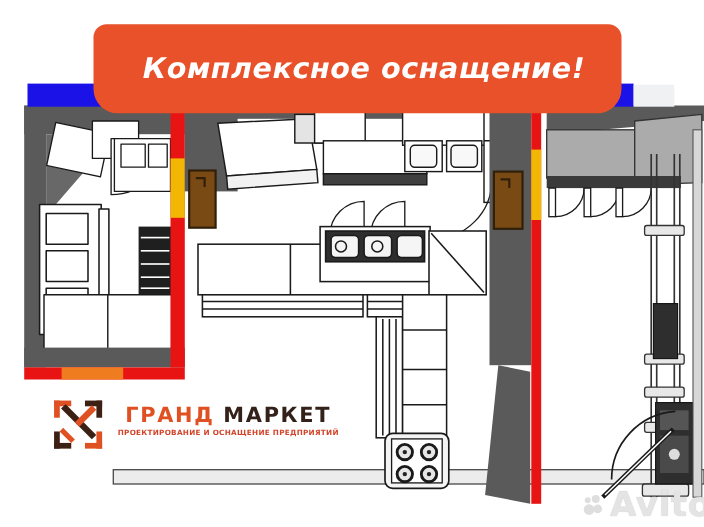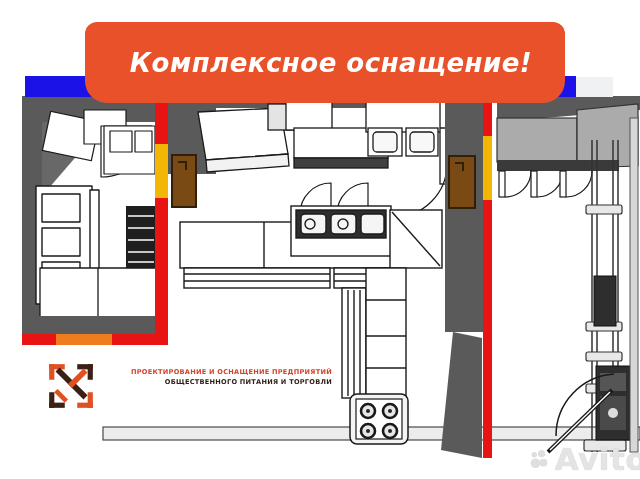--- a/index.html
+++ b/index.html
@@ -14,21 +14,21 @@
   .banner-text{color:#ffffff;font-size:26px;font-weight:bold;font-style:italic;letter-spacing:.5px;}
   
   .plan{position:absolute;left:0;top:0;width:640px;height:479px;z-index:1;}
   
   .logo{position:absolute;left:45px;top:360px;display:flex;align-items:flex-start;gap:10px;z-index:4;}
   .logo-icon{width:52px;height:52px;flex:0 0 auto;}
   .logo-textcol{display:flex;flex-direction:column;align-items:center;padding-top:8px;}
   .logo-title{font-size:19px;font-weight:bold;letter-spacing:1.5px;line-height:1.1;white-space:nowrap;}
   .logo-title .accent{color:#df5122;}
   .logo-title .rest{color:#33211a;}
-  .logo-sub{font-size:6.6px;font-weight:bold;letter-spacing:.25px;line-height:1.5;text-align:right;white-space:nowrap;margin-left:24px;}
+  .logo-sub{font-size:6.6px;font-weight:bold;letter-spacing:.25px;line-height:1.5;text-align:center;white-space:nowrap;}
   .logo-sub .l1{color:#d2452a;display:block;}
   .logo-sub .l2{color:#33211a;display:block;}
   
   .watermark{position:absolute;left:527px;top:438px;width:120px;height:41px;display:flex;align-items:center;gap:7px;z-index:4;}
   .wm-text{font-size:31px;font-weight:bold;color:#e4e4e4;text-shadow:0 0 1px #c2c2c2;letter-spacing:.5px;}
 </style>
 </head>
 <body>
 
 <div class="stage">
@@ -240,23 +240,26 @@
         <rect x="4" y="41" width="15" height="5"></rect>
           <rect x="4" y="31" width="5" height="15"></rect>
       </g>
       <g stroke-linecap="square" fill="none">
         <line x1="14" y1="11" x2="37" y2="34" stroke="#3c2014" stroke-width="5.5"></line>
         <line x1="37" y1="12" x2="26" y2="23" stroke="#df5122" stroke-width="5.5"></line>
         <line x1="12" y1="31" x2="19" y2="38" stroke="#df5122" stroke-width="4.5"></line>
       </g>
     </svg>
     <div class="logo-textcol">
+      <div class="logo-title">
+        <span class="accent">ГРАНД</span>
+        <span class="rest">МАРКЕТ</span>
+      </div>
       <div class="logo-sub">
         <span class="l1">ПРОЕКТИРОВАНИЕ И ОСНАЩЕНИЕ ПРЕДПРИЯТИЙ</span>
-        <span class="l2">ОБЩЕСТВЕННОГО ПИТАНИЯ И ТОРГОВЛИ</span>
       </div>
     </div>
   </div>
 
   <div class="watermark">
     <svg width="34" height="36" viewBox="0 0 34 36">
       <g fill="#dedede">
         <circle cx="12" cy="11" r="4.5"></circle>
         <circle cx="24" cy="9" r="6"></circle>
         <circle cx="14" cy="25" r="8"></circle>

